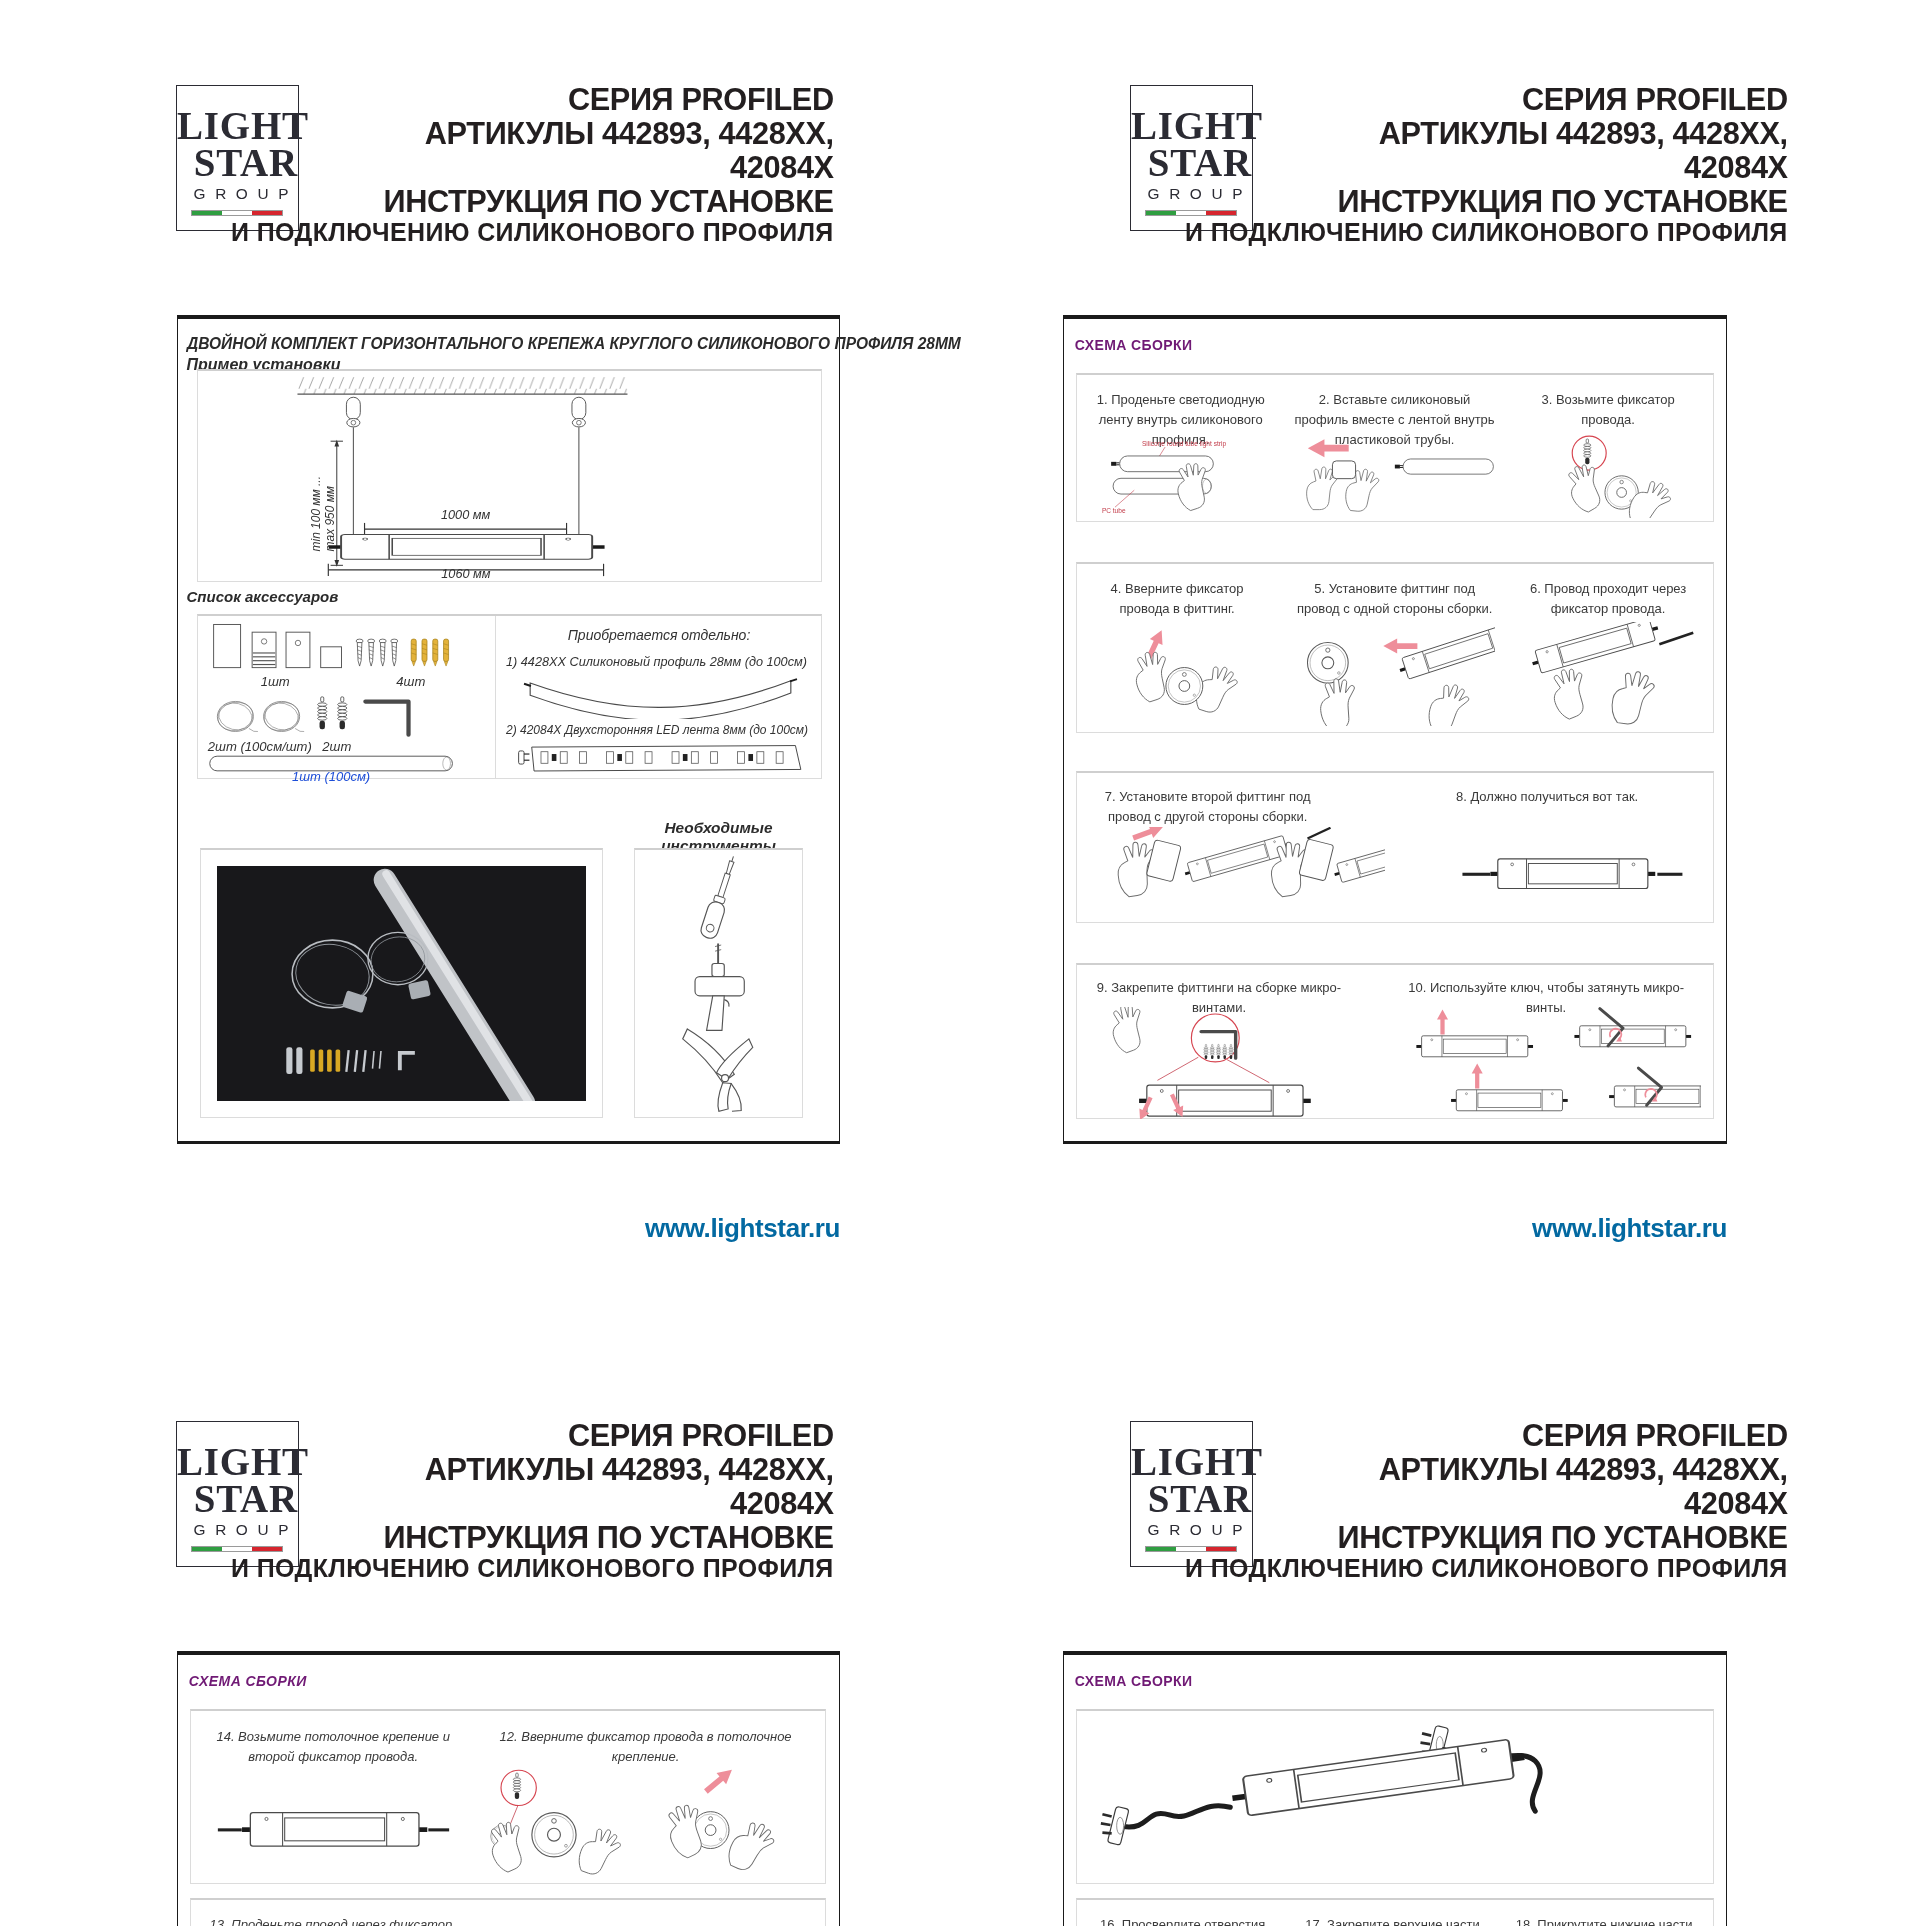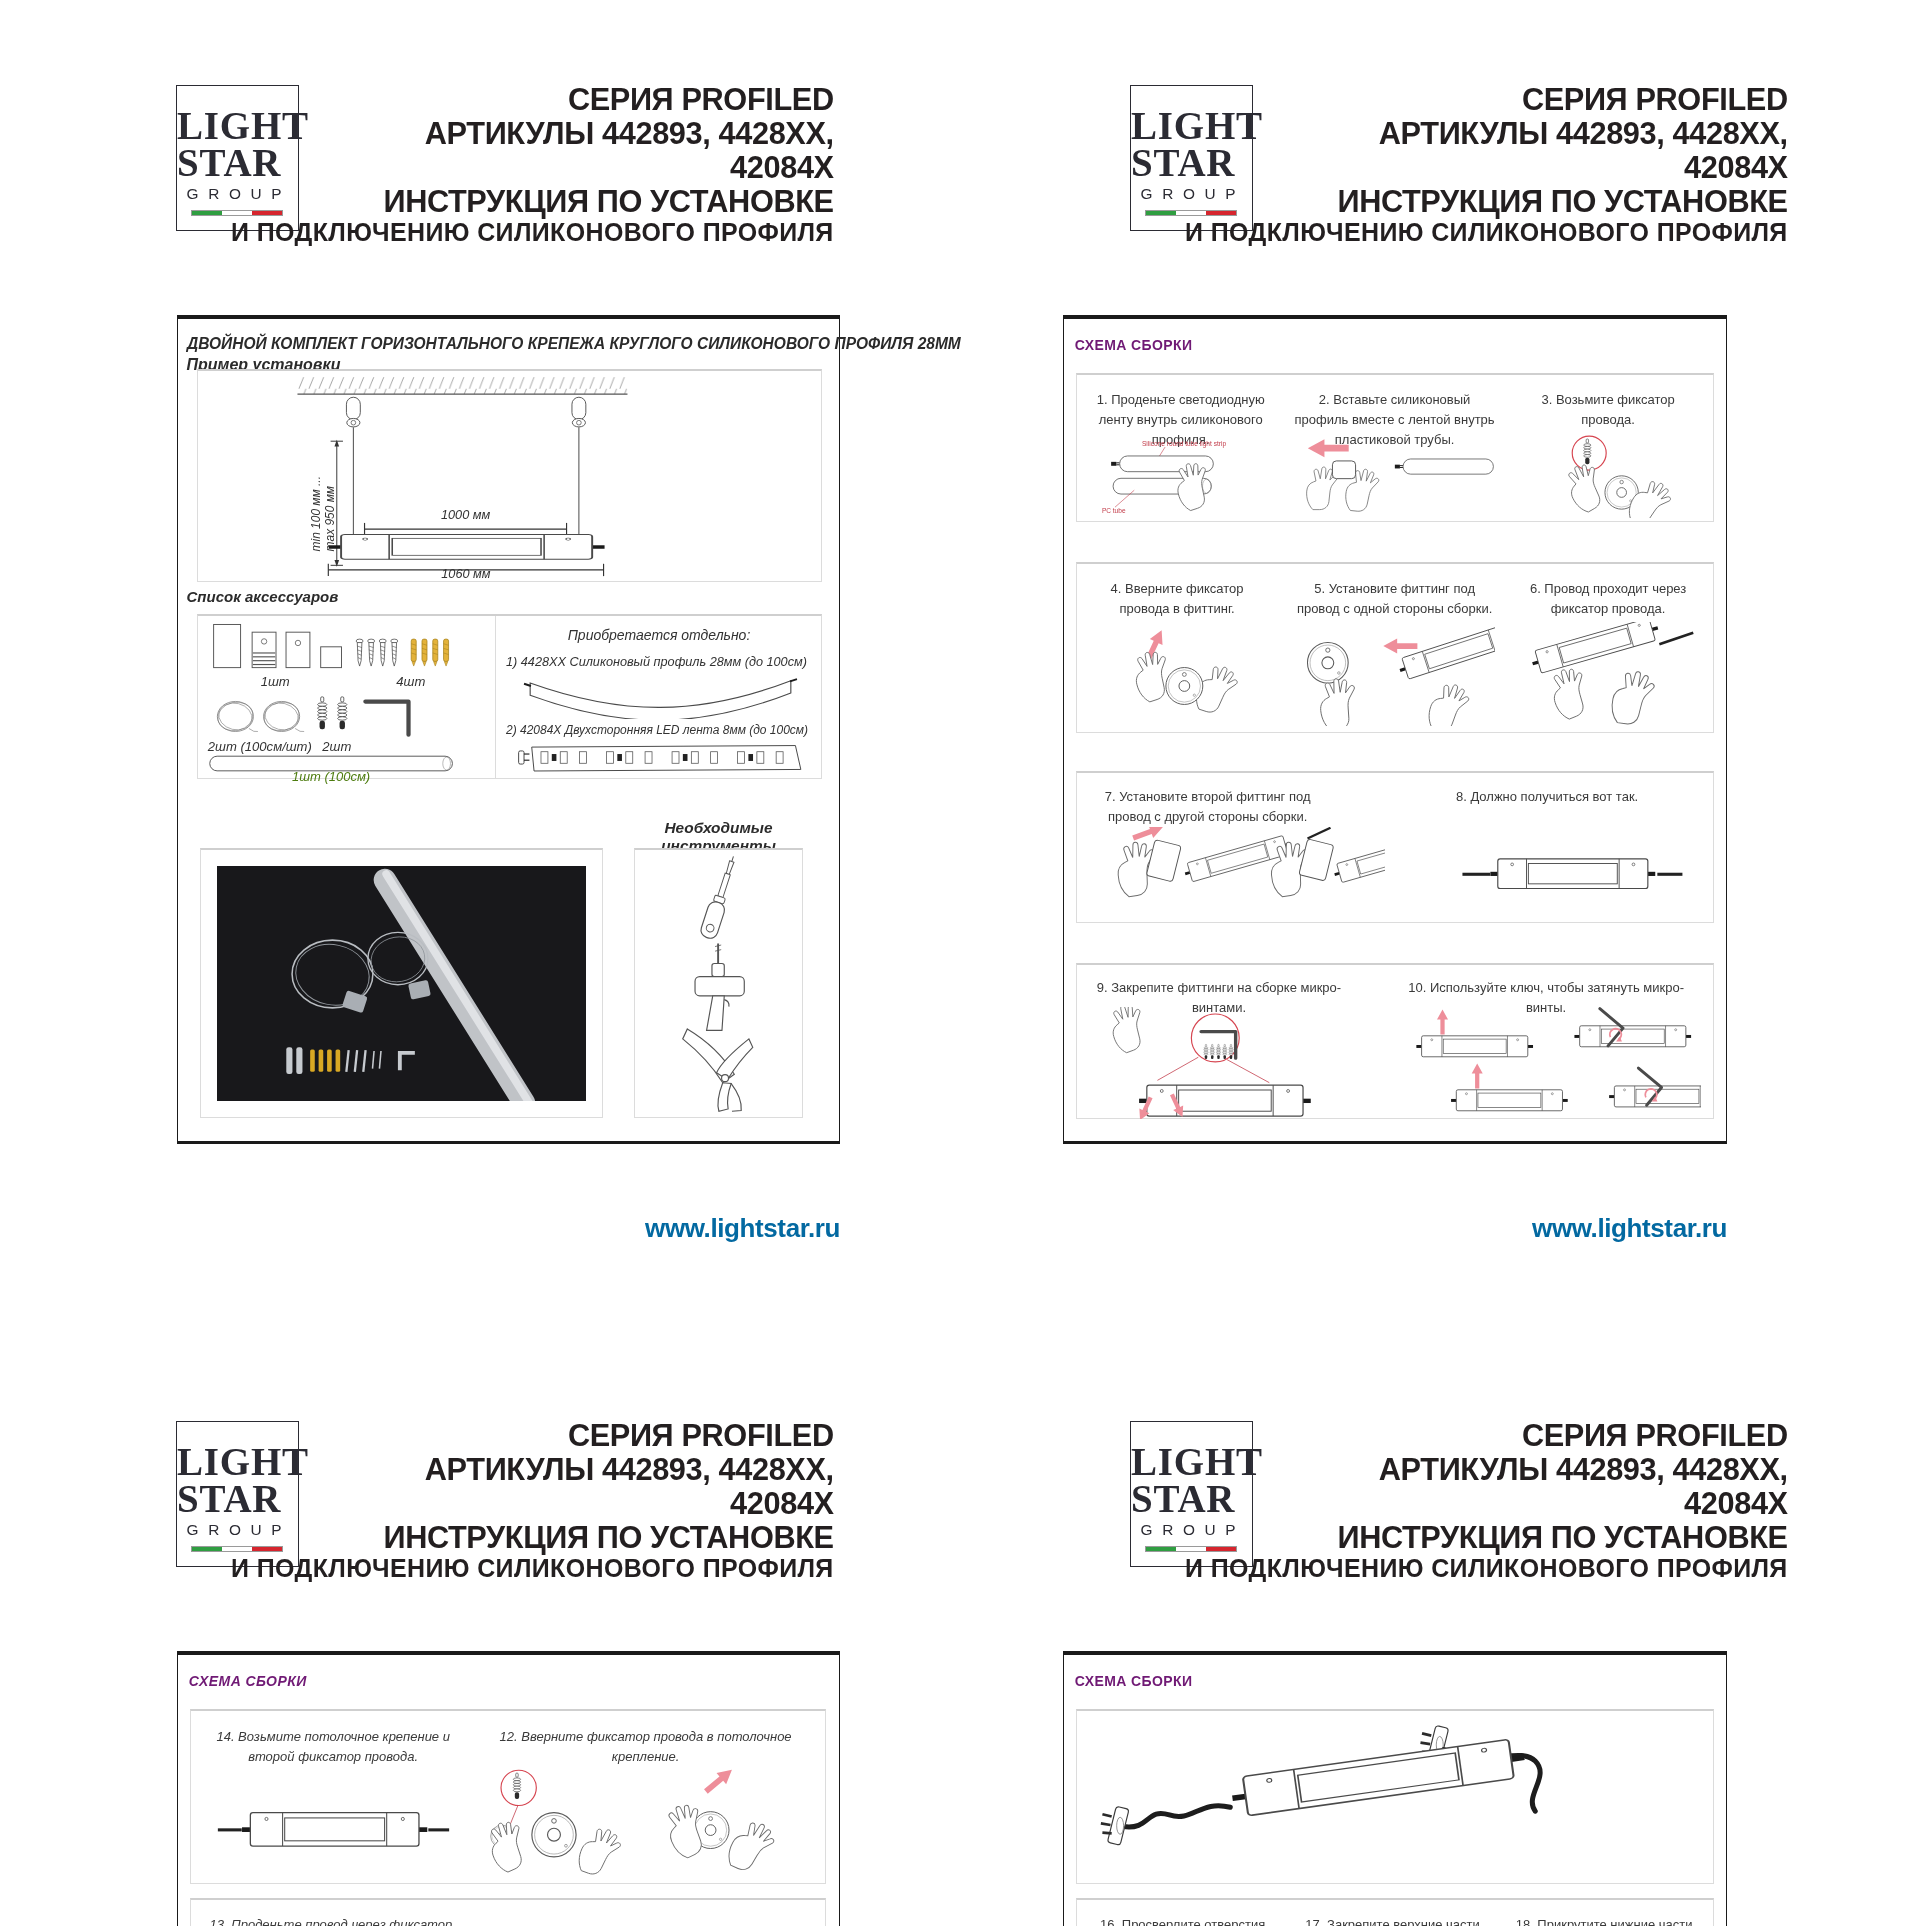--- a/index.html
+++ b/index.html
@@ -3,21 +3,21 @@
 <meta charset="utf-8">
 <style>
   html,body{margin:0;padding:0;background:#fff;}
   *{box-sizing:border-box;}
   .sheet{position:relative;width:1908px;height:2704px;background:#ffffff;
          font-family:"Liberation Sans",sans-serif;color:#231f20;overflow:hidden;}
   .abs{position:absolute;}
   .page{position:absolute;width:954px;height:1352px;}
   
   .logo-box{position:absolute;left:176px;top:85px;width:123px;height:146px;border:1.2px solid #2b2b33;background:#fff;}
-  .logo-inner{position:absolute;left:0;top:20px;width:100%;text-align:left;color:#2b2b33;}
+  .logo-inner{position:absolute;left:0;top:20px;width:100%;text-align:right;color:#2b2b33;}
   .logo-word{font-family:"Liberation Serif",serif;font-weight:bold;font-size:39px;line-height:37px;letter-spacing:0.8px;transform:scaleY(1.04);}
   .logo-group{font-size:15.4px;letter-spacing:9.6px;text-indent:9.6px;margin-top:5.4px;color:#2b2b33;}
   .logo-flag{position:absolute;left:14.3px;bottom:14px;width:92px;height:6.2px;display:flex;border:0.4px solid #9a9a9a;}
   .logo-flag .fg{flex:1;}
   .header-title{position:absolute;right:120px;top:82px;text-align:right;font-weight:bold;color:#231f20;
                 transform:scaleX(0.96);transform-origin:top right;white-space:nowrap;}
   .ht-l{font-size:32px;line-height:34px;letter-spacing:-0.4px;}
   .ht-s{font-size:26px;line-height:28.5px;letter-spacing:0.4px;}
   
   .footer{position:absolute;top:1213px;text-align:right;font-weight:bold;font-size:26px;letter-spacing:-0.4px;color:#0369a1;}
@@ -281,21 +281,21 @@
               <use href="#sym-fixscrew"></use>
             </g>
           <g transform="translate(420,200)">
               <use href="#sym-allen"></use>
             </g>
           <text x="160" y="350" class="qty" text-anchor="middle">2шт (100см/шт)</text>
           <text x="360" y="350" class="qty" text-anchor="middle">2шт</text>
           <rect x="30" y="364" width="630" height="38" rx="19" fill="#fff" stroke="#555" stroke-width="2.5"></rect>
           <ellipse cx="645" cy="383" rx="10" ry="17" fill="none" stroke="#888" stroke-width="1.5"></ellipse>
         </svg>
-        <div class="abs" style="left:11.6px;top:153px;width:243px;text-align:center;font-size:13px;color:#4d7c0f">1шт (100см)</div>
+        <div class="abs" style="left:11.6px;top:153px;width:243px;text-align:center;font-size:13px;color:#1d4ed8">1шт (100см)</div>
 
         <div class="abs" style="left:304px;top:10.8px;width:314px;text-align:center;font-size:14px;color:#333">Приобретается отдельно:</div>
         <div class="abs" style="left:308px;top:39px;width:314px;font-size:12.7px;color:#333">1) 4428XX Силиконовый профиль 28мм (до 100см)</div>
         <svg class="abs" style="left:316px;top:57px" width="293" height="46" viewBox="0 0 760 120">
           <path d="M40 26 C280 112 480 112 720 20 L720 52 C480 146 280 146 40 58 Z" fill="#fff" stroke="#4a4a4a" stroke-width="3"></path>
           <line x1="24" y1="28" x2="42" y2="34" stroke="#1d1d1d" stroke-width="5"></line>
           <line x1="718" y1="22" x2="736" y2="16" stroke="#1d1d1d" stroke-width="5"></line>
         </svg>
         <div class="abs" style="left:308px;top:107px;width:314px;font-size:12px;color:#333">2) 42084X Двухсторонняя LED лента 8мм (до 100см)</div>
         <svg class="abs" style="left:316px;top:124px" width="293" height="35" viewBox="0 0 760 90">

